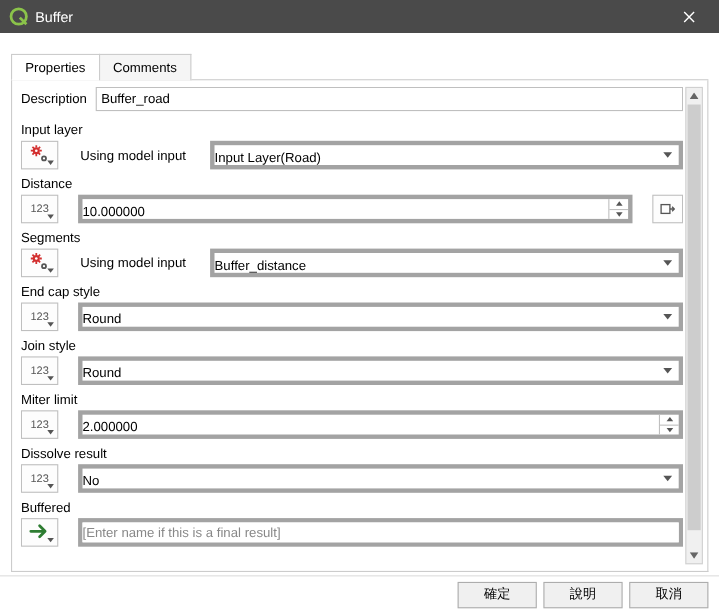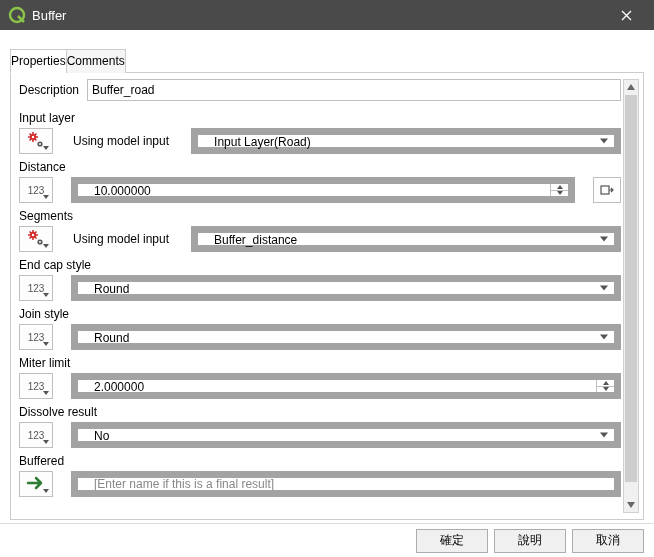--- a/index.html
+++ b/index.html
@@ -3,33 +3,33 @@
 <meta charset="utf-8">
 <style>
   * { box-sizing: border-box; margin: 0; padding: 0; }
   body { font-family: "Segoe UI", Tahoma, sans-serif; font-size: 12px; background: #fff; width: 654px; height: 557px; overflow: hidden; color: #000; }
   .titlebar { height: 30px; background: #4a4a4a; color: #fff; display: flex; align-items: center; padding: 0 8px; }
   .title-icon { width: 18px; height: 18px; position: relative; margin-right: 6px; }
   .title-text { flex: 1; font-size: 13px; }
   .close-btn { width: 40px; height: 30px; display: flex; align-items: center; justify-content: center; font-size: 14px; cursor: pointer; }
   .content { padding: 8px 10px 0 10px; height: 493px; position: relative; }
   .tabs { display: flex; border-bottom: 1px solid #ccc; margin-top: 10px; }
-  .tab { padding: 4px 0; border: 1px solid #ccc; border-bottom: none; background: #f5f5f5; margin-right: -1px; cursor: pointer; position: relative; top: 1px; }
+  .tab { padding: 4px 12px; border: 1px solid #ccc; border-bottom: none; background: #f5f5f5; margin-right: -1px; cursor: pointer; position: relative; top: 1px; }
   .tab.active { background: #fff; border-bottom: 1px solid #fff; }
   .panel { border: 1px solid #ccc; border-top: none; padding: 10px 10px 8px 10px; position: relative; height: 447px; }
   .scroll-area { position: absolute; top: 6px; bottom: 6px; left: 8px; right: 22px; overflow: hidden; }
   .row-desc { display: flex; align-items: center; margin-bottom: 10px; }
   .row-desc label { width: 68px; }
   .row-desc input { flex: 1; height: 22px; border: 1px solid #bfbfbf; padding: 0 4px; font-size: 12px; }
   .field-label { margin: 2px 0 3px 0; }
   .field-row { display: flex; align-items: center; margin-bottom: 6px; gap: 18px; }
   .type-btn { width: 34px; height: 26px; border: 1px solid #bfbfbf; background: #fdfdfd; display: flex; align-items: center; justify-content: center; cursor: pointer; position: relative; }
   .type-btn .arrow-tiny { position: absolute; right: 3px; bottom: 3px; width: 0; height: 0; border-left: 3px solid transparent; border-right: 3px solid transparent; border-top: 4px solid #555; }
   .mode-label { margin: 0 4px 0 2px; }
-  .select-box, .spin-box, .text-box { flex: 1; height: 26px; border: 7px solid #a3a3a3; background: #fff; display: flex; align-items: flex-start; padding: 0 16px; font-size: 12px; position: relative; cursor: pointer; }
+  .select-box, .spin-box, .text-box { flex: 1; height: 26px; border: 4px solid #a3a3a3; background: #fff; display: flex; align-items: flex-end; padding: 0 0; font-size: 12px; position: relative; cursor: pointer; }
   .select-box .dd { position: absolute; right: 6px; top: 50%; transform: translateY(-50%); width: 0; height: 0; border-left: 4px solid transparent; border-right: 4px solid transparent; border-top: 5px solid #555; }
   .spin-box { cursor: text; padding-right: 22px; }
   .spin-box .spinner { position: absolute; right: 0; top: 0; bottom: 0; width: 18px; border-left: 1px solid #bfbfbf; display: flex; flex-direction: column; }
   .spin-box .spinner div { flex: 1; display: flex; align-items: center; justify-content: center; cursor: pointer; }
   .spin-box .spinner div:first-child { border-bottom: 1px solid #bfbfbf; }
   .spin-box .spinner .tri-up { width: 0; height: 0; border-left: 3px solid transparent; border-right: 3px solid transparent; border-bottom: 4px solid #555; }
   .spin-box .spinner .tri-dn { width: 0; height: 0; border-left: 3px solid transparent; border-right: 3px solid transparent; border-top: 4px solid #555; }
   .override-btn { width: 28px; height: 26px; border: 1px solid #bfbfbf; background: #fdfdfd; display: flex; align-items: center; justify-content: center; cursor: pointer; }
   .text-box input { border: none; width: 100%; height: 100%; font-size: 12px; font-style: italic; color: #15803d; outline: none; }
   .text-box input::placeholder { color: #888; font-style: normal; }

